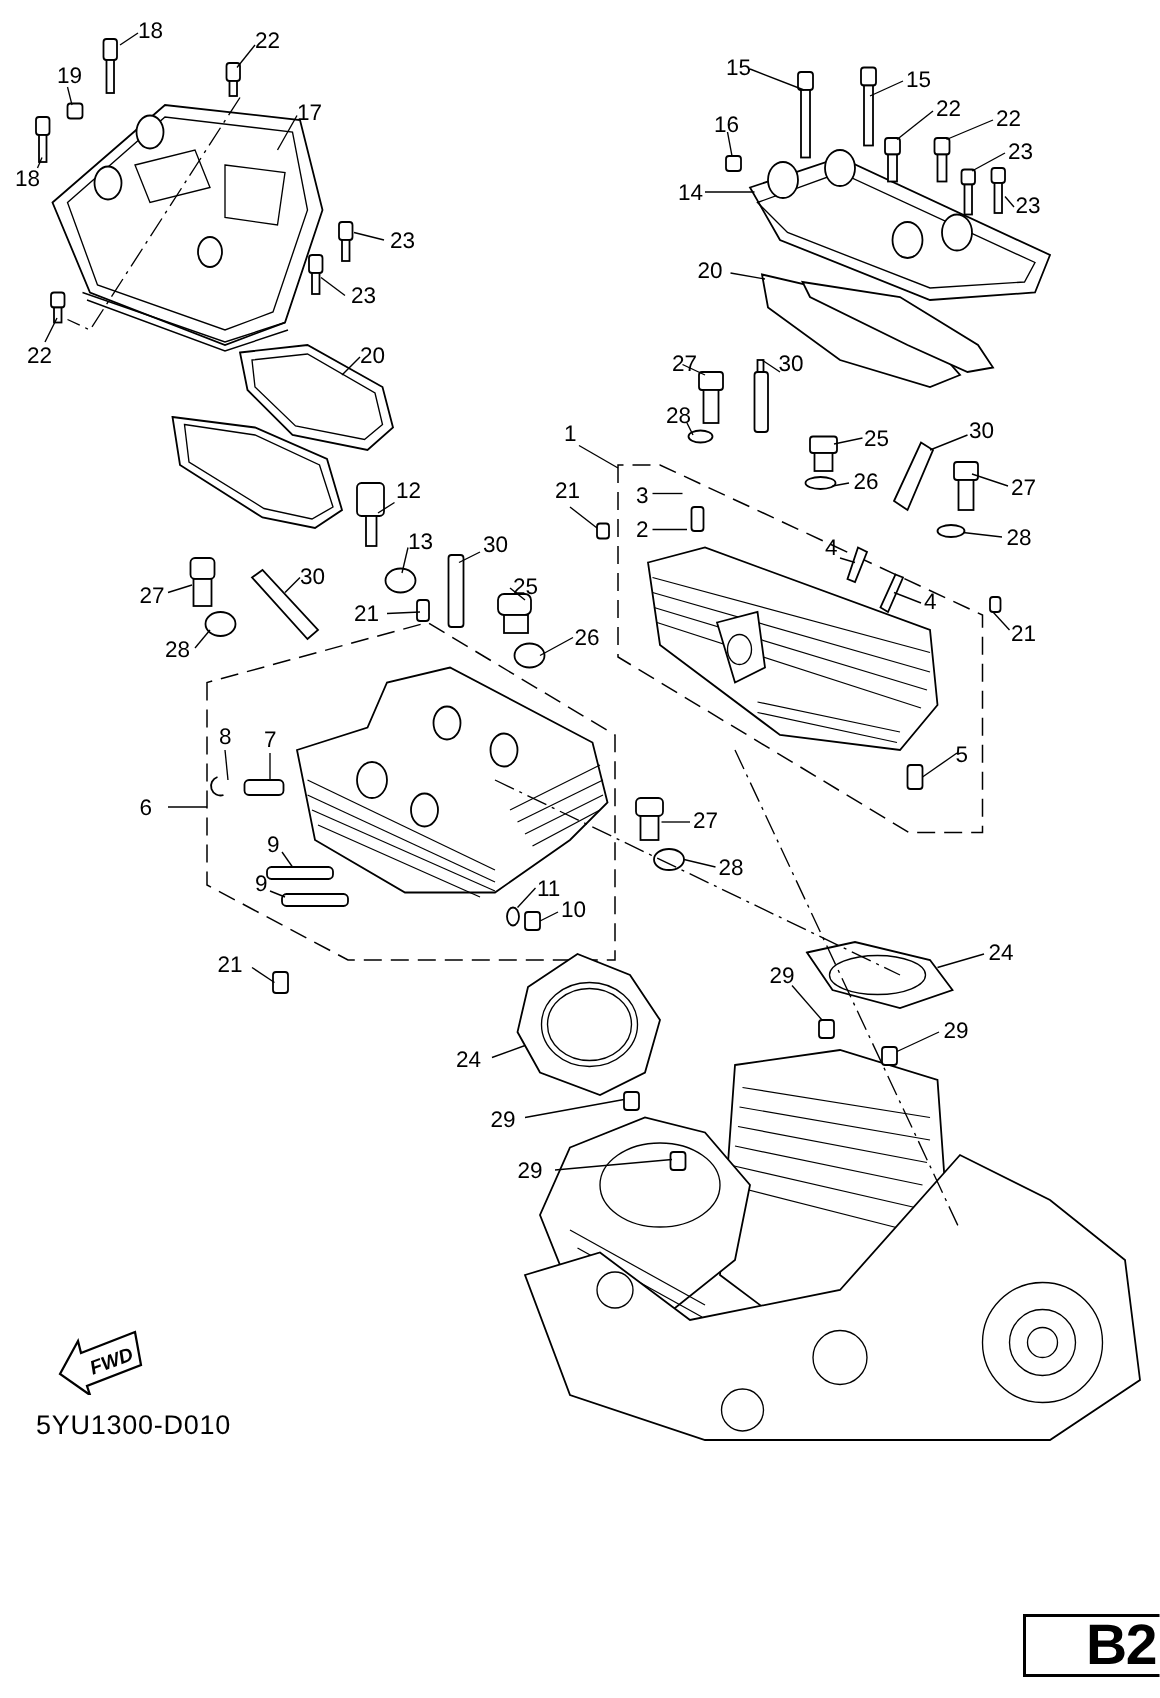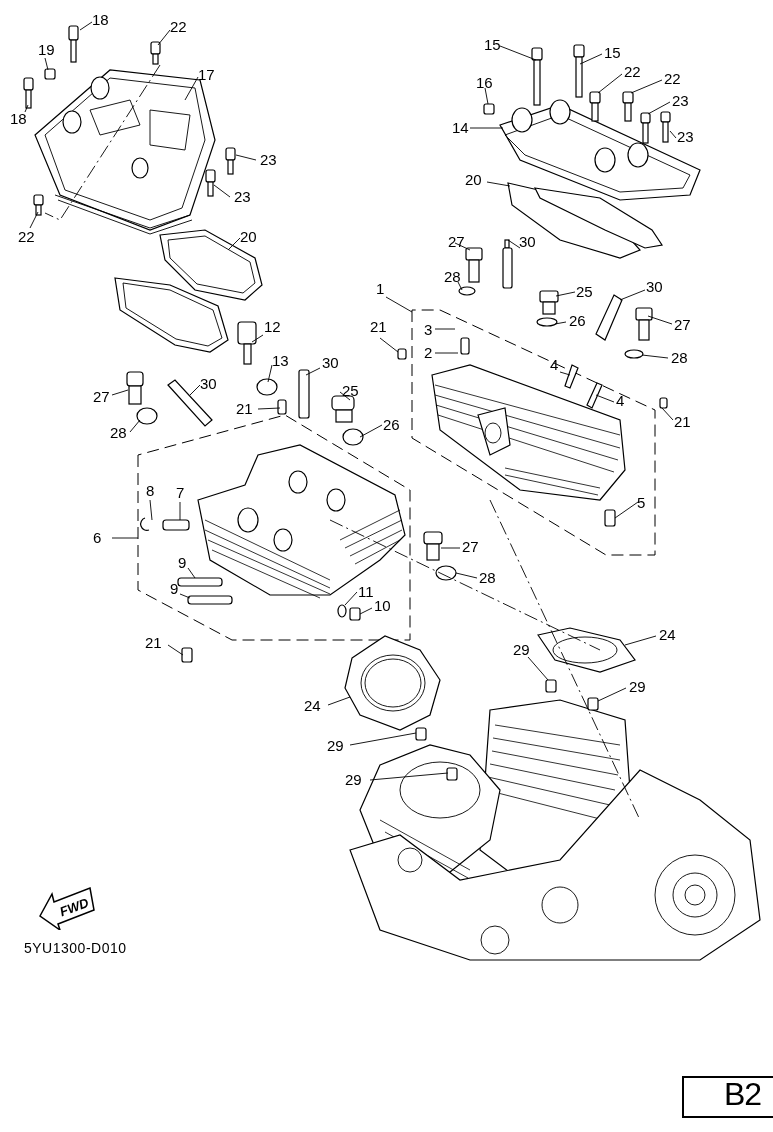--- a/index.html
+++ b/index.html
@@ -6,25 +6,25 @@
   body { width:773px; height:1132px; position:relative; overflow:hidden;
          font-family:"Liberation Sans", sans-serif; color:#000; }
   #diagram { position:absolute; left:0; top:0; width:773px; height:1132px; }
   .callout { font-family:"Liberation Sans", sans-serif; font-size:15px; fill:#000; }
   .part { fill:#fff; stroke:#000; stroke-width:1.2; }
   .thin { fill:none; stroke:#000; stroke-width:0.9; }
   .dash { fill:none; stroke:#000; stroke-width:1; stroke-dasharray:12 6; }
   .dashdot { fill:none; stroke:#000; stroke-width:0.9; stroke-dasharray:14 4 2 4; }
   .fin { fill:none; stroke:#000; stroke-width:0.8; }
   #fwd-badge { position:absolute; left:38px; top:880px; width:60px; height:50px; }
-  #diagram-code { position:absolute; left:24px; top:940px; font-size:14px; letter-spacing:0.5px; }
+  #diagram-code { position:absolute; left:24px; top:940px; font-size:18px; letter-spacing:0.5px; }
   #page-badge { position:absolute; left:682px; top:1076px; width:100px; height:42px;
                 border:2px solid #000; border-right:none; box-sizing:border-box;
                 background:#fff; }
-  #page-badge span { position:absolute; left:40px; top:-2px; font-size:32px; font-weight:normal; letter-spacing:-1px; }
+  #page-badge span { position:absolute; left:40px; top:-2px; font-size:38px; font-weight:bold; letter-spacing:-1px; }
 </style>
 </head>
 <body>
 
 <svg id="diagram" viewBox="0 0 773 1132" xmlns="http://www.w3.org/2000/svg">
 
   <g>
     <path class="part" d="M35,135 L110,70 L200,80 L215,140 L190,215 L150,230 L60,195 Z"></path>
     <path class="thin" d="M45,135 L110,78 L195,88 L205,140 L182,208 L150,220 L65,190 Z"></path>
     <path class="thin" d="M90,110 L130,100 L140,125 L100,135 Z"></path>

